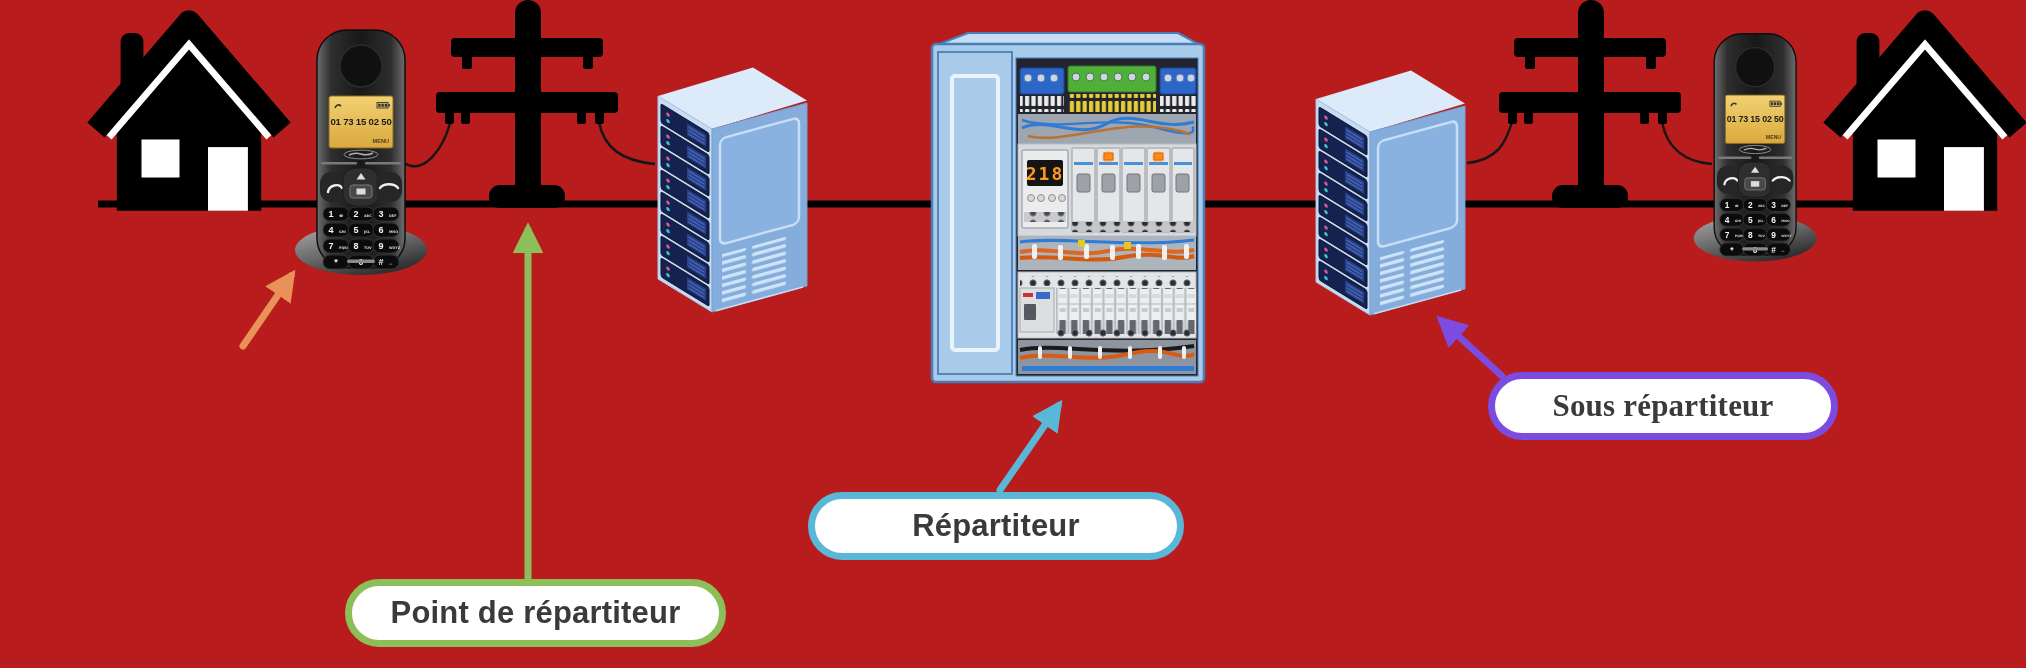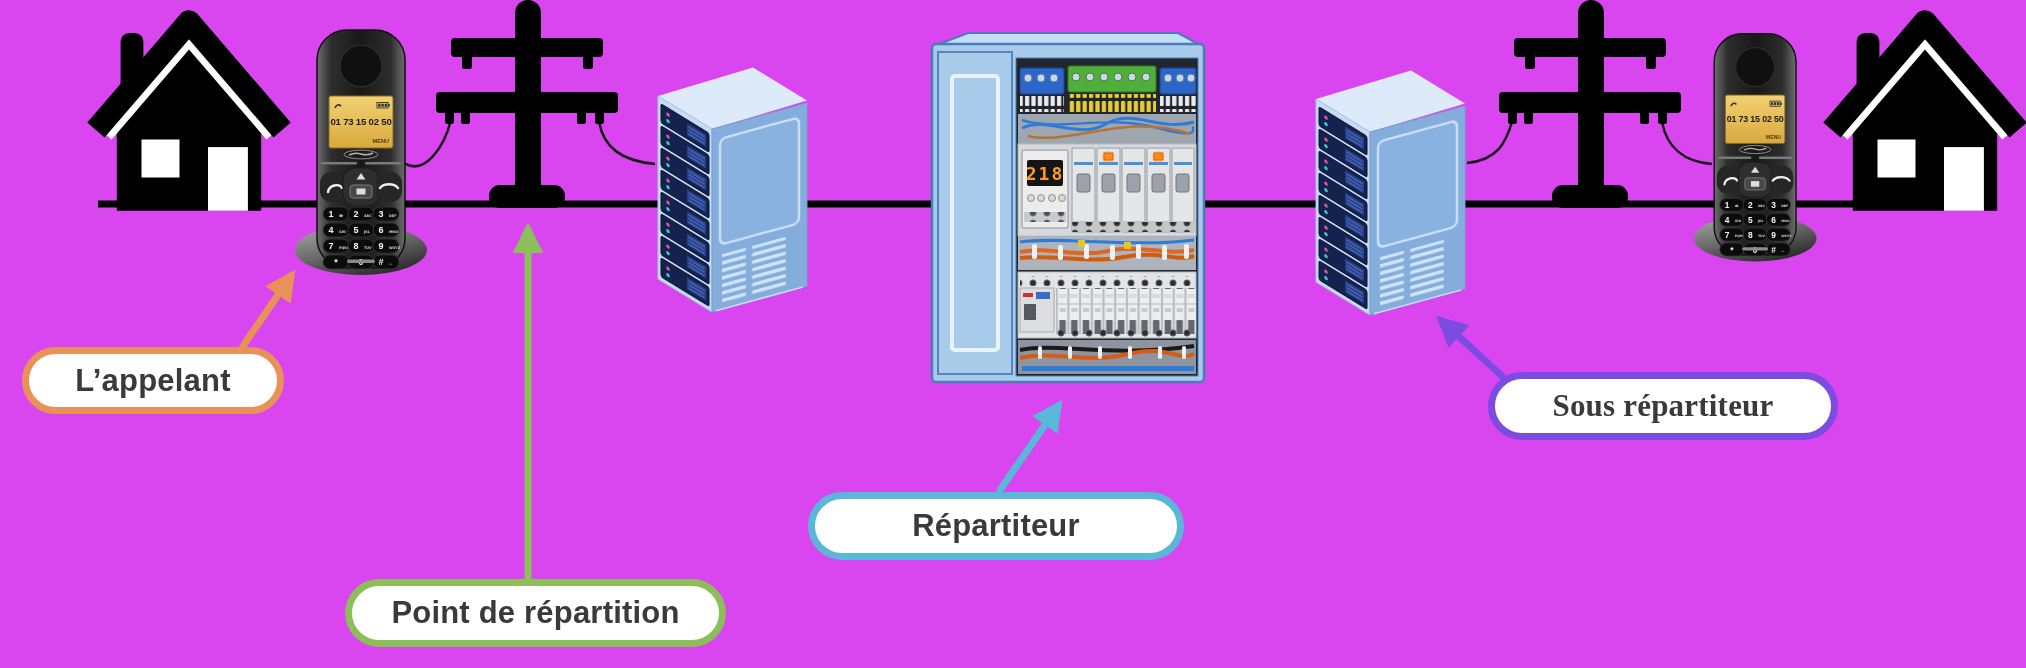--- a/index.html
+++ b/index.html
@@ -1,16 +1,16 @@
 <!DOCTYPE html>
 <html><head>
 <meta charset="utf-8">
 <style>
   html,body{margin:0;padding:0;background:#ffffff;}
-  #stage{position:relative;width:2026px;height:668px;background:#d946ef;overflow:hidden;
+  #stage{position:relative;width:2026px;height:668px;background:#b91c1c;overflow:hidden;
          font-family:"Liberation Sans",sans-serif;}
   #scene{position:absolute;left:0;top:0;}
   .pill{position:absolute;box-sizing:border-box;background:#fff;border:7px solid #888;
         border-radius:42px;display:flex;align-items:center;justify-content:center;
         font:700 31px "Liberation Sans",sans-serif;color:#3A3A3A;letter-spacing:.2px;}
   #pill-caller{left:22px;top:347px;width:262px;height:67px;border-color:#E8925A;}
   #pill-dp{left:345px;top:579px;width:381px;height:68px;border-color:#8CBE5A;}
   #pill-rep{left:808px;top:492px;width:376px;height:68px;border-color:#59B7D7;text-align:center;}
   #pill-sous{left:1488px;top:372px;width:350px;height:68px;border-color:#7C4BE0;font-family:Liberation Serif, serif;}
   .kp-digit{font:700 9px "Liberation Sans",sans-serif;fill:#F4F4F4;}
@@ -323,25 +323,22 @@
   <use href="#pole" transform="translate(1490,0)"></use>
   <use href="#phone" transform="translate(1690,30) scale(0.93)"></use>
   <use href="#house" transform="translate(1830,-3) scale(0.95)"></use>
 
   <line x1="243" y1="346" x2="291" y2="276" stroke="#E8925A" stroke-width="7" stroke-linecap="round" marker-end="url(#ah-orange)"></line>
   <line x1="528" y1="578" x2="528" y2="230" stroke="#8CBE5A" stroke-width="7" stroke-linecap="round" marker-end="url(#ah-green)"></line>
   <line x1="1000" y1="490" x2="1058" y2="406" stroke="#59B7D7" stroke-width="7" stroke-linecap="round" marker-end="url(#ah-cyan)"></line>
   <line x1="1502" y1="376" x2="1442" y2="321" stroke="#7C4BE0" stroke-width="7" stroke-linecap="round" marker-end="url(#ah-purple)"></line>
 </svg>
 
-  <div class="pill" id="pill-caller">
-    <span>L’appelant</span>
-  </div>
   <div class="pill" id="pill-dp">
-    <span>Point de répartition</span>
+    <span>Point de répartiteur</span>
   </div>
   <div class="pill" id="pill-rep">
     <span>Répartiteur</span>
   </div>
   <div class="pill" id="pill-sous">
     <span>Sous répartiteur</span>
   </div>
 
 </div>
 

